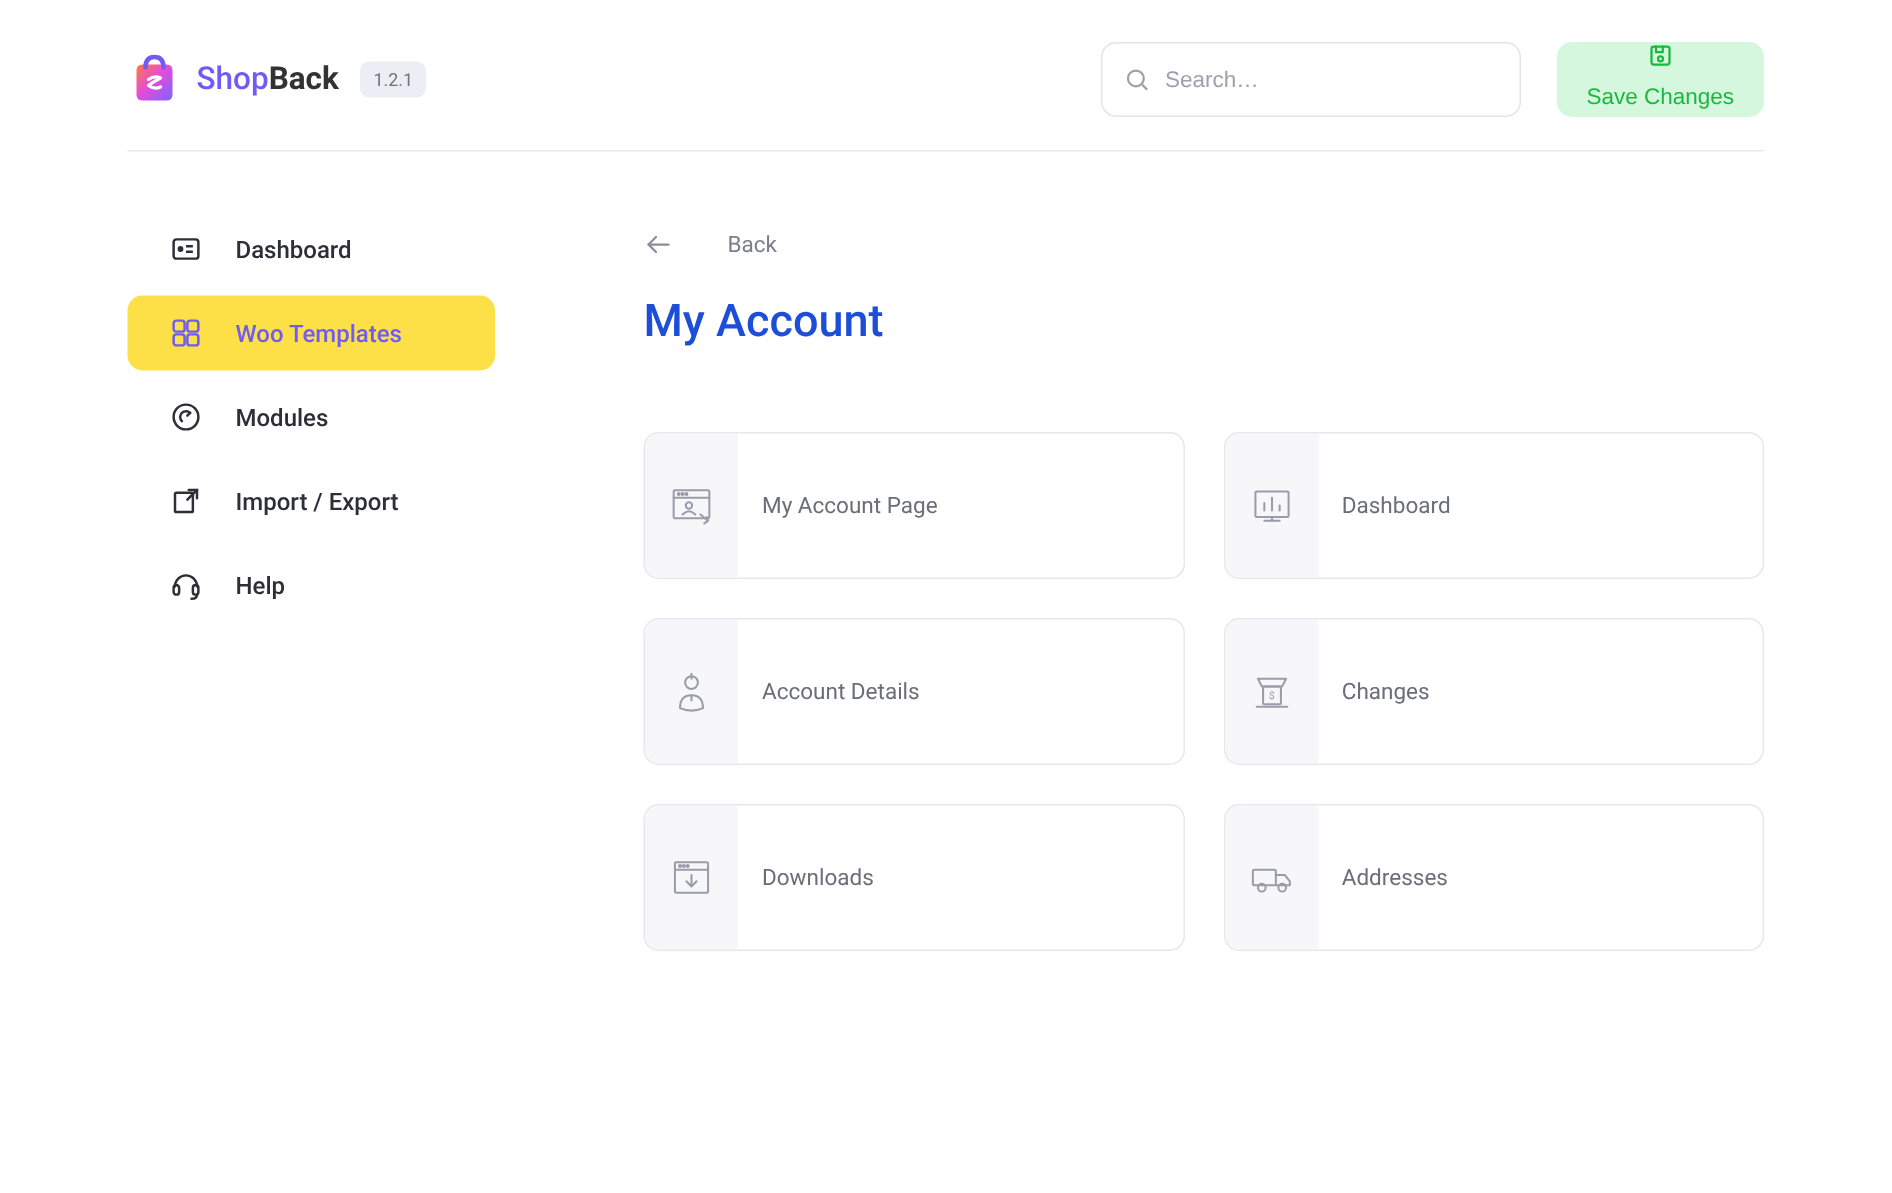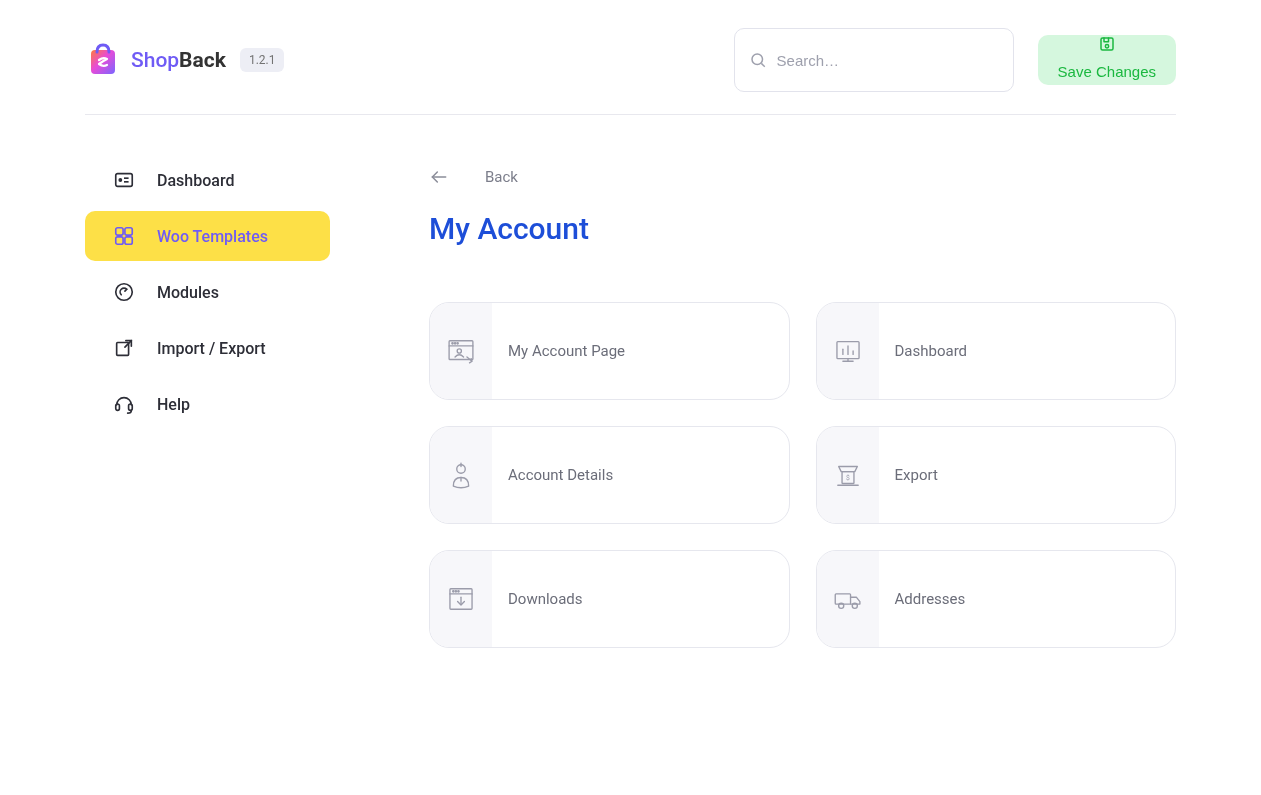--- a/index.html
+++ b/index.html
@@ -28,21 +28,21 @@
     background: #edeef5;
     color: #737373;
     font-size: 12px;
     padding: 5px 9px;
     border-radius: 6px;
   }
   .header-right { display: flex; align-items: center; gap: 24px; }
   .search-wrap {
     display: flex; align-items: center;
     border: 1px solid #e2e3ec; border-radius: 10px;
-    padding: 0 14px; height: 64px; width: 280px;
+    padding: 0 14px; height: 50px; width: 280px;
   }
   .search-wrap input {
     border: none; outline: none; font-size: 15px; color: #333;
     flex: 1; margin-left: 10px; background: transparent;
   }
   .search-wrap input::placeholder { color: #9ea0ad; }
   .save-btn {
     display: flex; align-items: center; gap: 10px;
     height: 50px; padding: 0 20px;
     background: #d5f7de; border: none; border-radius: 10px;
@@ -63,21 +63,21 @@
   .main { flex: 1; padding-left: 24px; }
   .back-row { display: flex; align-items: center; gap: 36px; cursor: pointer; margin-top: 12px; text-align: right; }
   .back-label { color: #7c7e8b; font-size: 15px; }
   .page-title { font-size: 30px; font-weight: 500; color: #1d4ed8; margin-top: 24px; }
   .cards {
     display: grid; grid-template-columns: 1fr 1fr; gap: 26px;
     margin-top: 56px;
   }
   .card {
     display: flex; align-items: center;
-    height: 98px; border: 1px solid #e6e7ee; border-radius: 20px;
+    height: 98px; border: 1px solid #e6e7ee; border-radius: 10px;
     overflow: hidden; cursor: pointer;
   }
   .card-icon-box {
     width: 62px; height: 100%;
     background: #f7f7fa;
     display: flex; align-items: center; justify-content: center;
   }
   .card-label { padding-left: 16px; color: #6b6d79; font-size: 15px; }
   svg { display: block; }
 </style>
@@ -254,21 +254,21 @@
           <div class="card-icon-box">
             <span>
               <svg width="34" height="34" viewBox="0 0 40 40" fill="none" stroke="#9b9caa" stroke-width="1.6" stroke-linecap="round" stroke-linejoin="round">
                 <path d="M9 10 h22 l-3 6 h-16 z"></path>
                 <rect x="13" y="16" width="14" height="14" rx="1"></rect>
                 <text x="20" y="26" font-size="8" text-anchor="middle" fill="#9b9caa" stroke="none">$</text>
                 <line x1="8" y1="32" x2="32" y2="32"></line>
               </svg>
             </span>
           </div>
-          <span class="card-label">Export</span>
+          <span class="card-label">Changes</span>
         </div>
 
         <div class="card">
           <div class="card-icon-box">
             <span>
               <svg width="34" height="34" viewBox="0 0 40 40" fill="none" stroke="#9b9caa" stroke-width="1.6" stroke-linecap="round" stroke-linejoin="round">
                 <rect x="7" y="8" width="26" height="24" rx="1"></rect>
                 <line x1="7" y1="14" x2="33" y2="14"></line>
                 <circle cx="11" cy="11" r="0.8" fill="#9b9caa"></circle>
                   <circle cx="14" cy="11" r="0.8" fill="#9b9caa"></circle>

